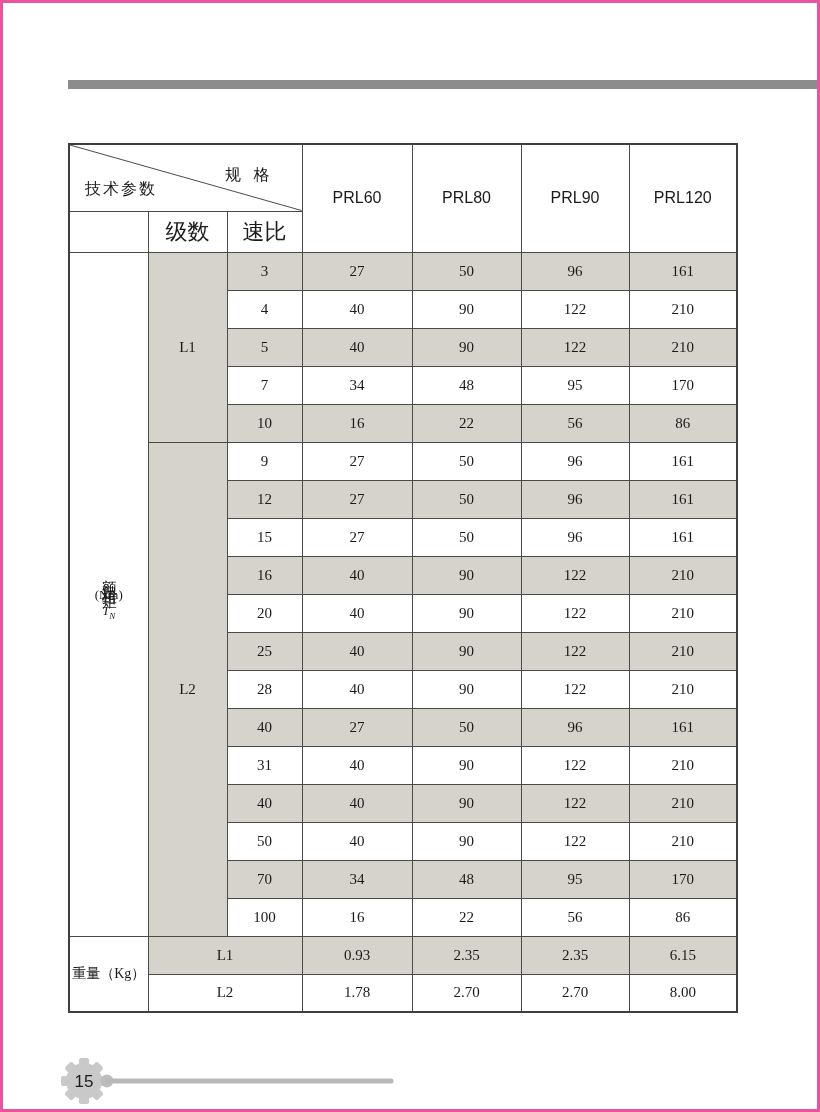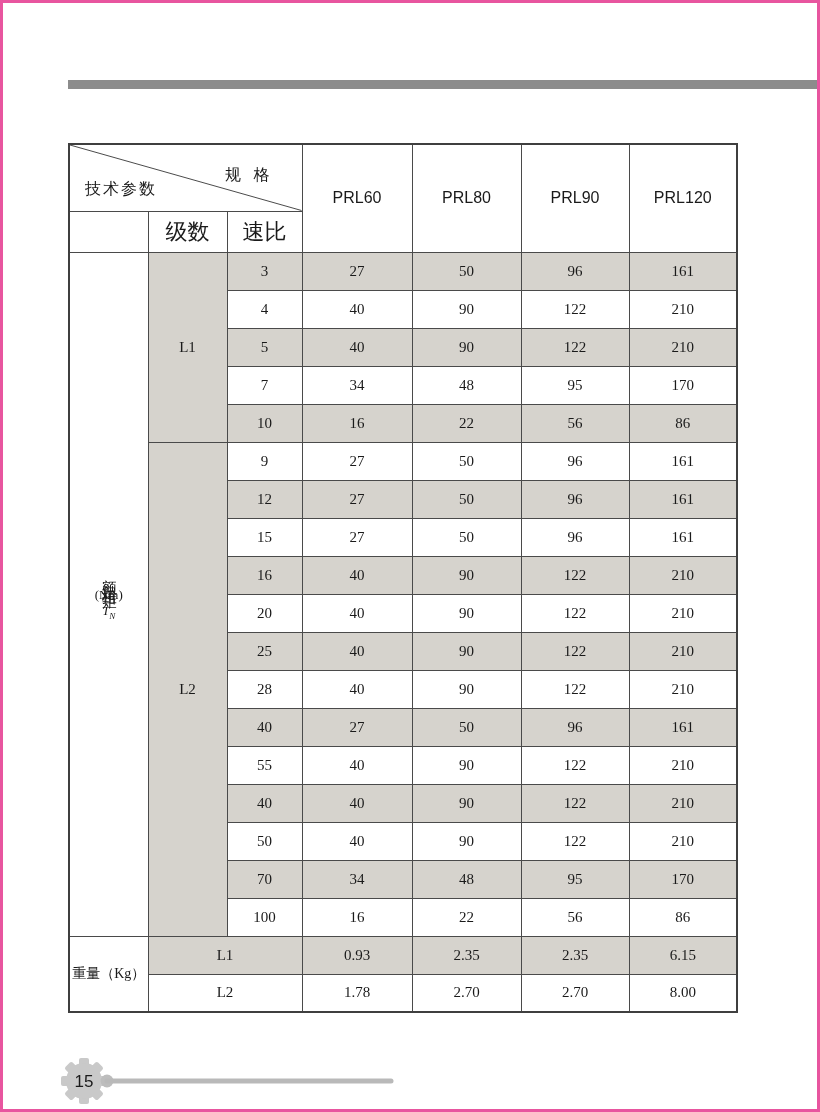--- a/index.html
+++ b/index.html
@@ -205,21 +205,21 @@
             <td>210</td>
           </tr>
           <tr>
             <td class="ratio-cell shaded">40</td>
             <td class="shaded">27</td>
             <td class="shaded">50</td>
             <td class="shaded">96</td>
             <td class="shaded">161</td>
           </tr>
           <tr>
-            <td class="ratio-cell">55</td>
+            <td class="ratio-cell">31</td>
             <td>40</td>
             <td>90</td>
             <td>122</td>
             <td>210</td>
           </tr>
           <tr>
             <td class="ratio-cell shaded">40</td>
             <td class="shaded">40</td>
             <td class="shaded">90</td>
             <td class="shaded">122</td>

